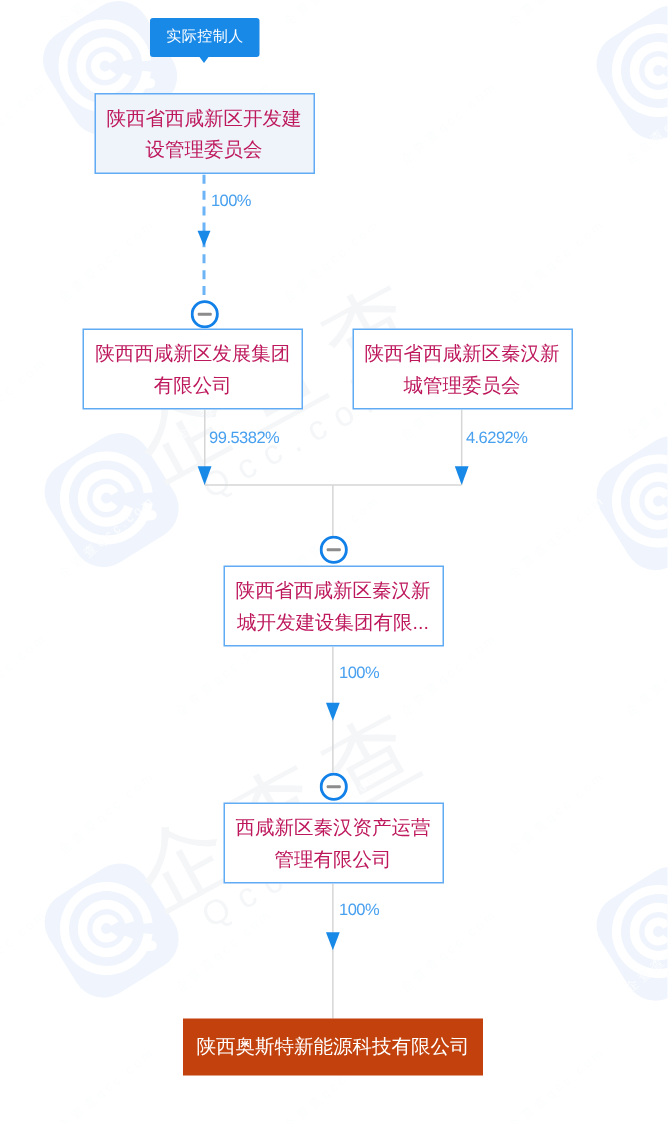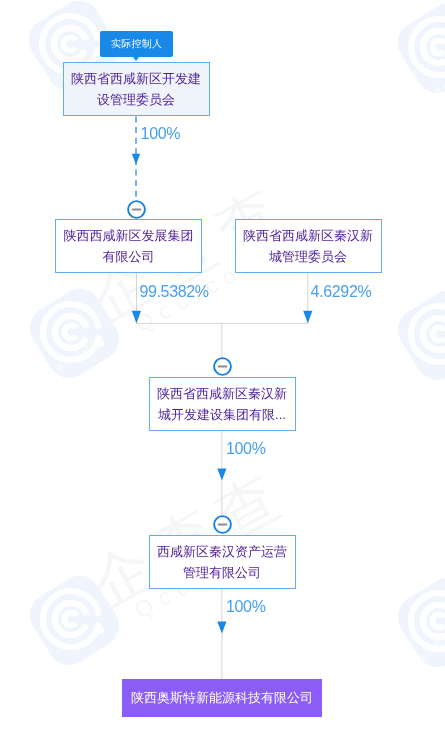--- a/index.html
+++ b/index.html
@@ -17,37 +17,37 @@
             pointer-events:none;z-index:0;overflow:hidden;}
 
   
   .edges{position:absolute;left:0;top:0;width:445px;height:749px;z-index:1;}
 
   
   .node{position:absolute;box-sizing:border-box;display:flex;
         align-items:center;justify-content:center;z-index:3;}
   .node-outline{
     border:1px solid #61aaf4;background:#ffffff;
-    color:#4c1d95;font-size:13px;line-height:21px;text-align:center;
+    color:#be185d;font-size:13px;line-height:21px;text-align:center;
     padding:16px 7px;
   }
   .node-root{background:#eff4fb;}
   .node-filled{
-    background:#8b5cf6;color:#ffffff;font-size:13px;line-height:18px;
+    background:#c2410c;color:#ffffff;font-size:13px;line-height:18px;
     text-align:center;padding:0 4px;white-space:nowrap;
   }
   .badge{
     position:absolute;box-sizing:border-box;background:#1989e8;color:#fff;
     font-size:10px;line-height:1;display:flex;align-items:center;
     justify-content:center;border-radius:2px;z-index:4;letter-spacing:0.3px;text-indent:0.3px;
   }
   .badge-tip{position:absolute;left:50%;bottom:-4.2px;margin-left:-3.7px;width:0;height:0;
     border-left:3.7px solid transparent;border-right:3.7px solid transparent;
     border-top:4.2px solid #1989e8;}
-  .pct{position:absolute;color:#48a0ef;font-size:16px;line-height:12px;
+  .pct{position:absolute;color:#48a0ef;font-size:11px;line-height:12px;
        letter-spacing:-0.35px;white-space:nowrap;z-index:3;}
   .minus{position:absolute;z-index:5;}
 </style>
 </head>
 <body>
 
 <div id="stage">
 
   <div class="wm-layer">
     <svg width="445" height="749" viewBox="0 0 445 749">
@@ -185,21 +185,21 @@
   </svg>
   <svg class="minus" style="left:212.5px;top:356.7px;" width="19" height="19" viewBox="0 0 19 19">
     <circle cx="9.5" cy="9.5" r="8.4" fill="#ffffff" stroke="#1180e8" stroke-width="1.9"></circle>
     <rect x="4.8" y="8.5" width="9.4" height="2" rx="0.6" fill="#8c8c8c"></rect>
   </svg>
   <svg class="minus" style="left:212.5px;top:514.5px;" width="19" height="19" viewBox="0 0 19 19">
     <circle cx="9.5" cy="9.5" r="8.4" fill="#ffffff" stroke="#1180e8" stroke-width="1.9"></circle>
     <rect x="4.8" y="8.5" width="9.4" height="2" rx="0.6" fill="#8c8c8c"></rect>
   </svg>
 
-  <div class="badge" style="left:100px;top:31px;width:73px;height:25.6px;">
+  <div class="badge" style="left:100px;top:12px;width:73px;height:25.6px;">
     <span>实际控制人</span>
     <span class="badge-tip"></span>
   </div>
 
   <div class="node node-outline node-root" style="left:62.5px;top:61.5px;width:147px;height:54.5px;">
     <span>陕西省西咸新区开发建设管理委员会</span>
   </div>
 
   <div class="node node-outline" style="left:55px;top:218.5px;width:147px;height:54.5px;">
     <span>陕西西咸新区发展集团有限公司</span>

